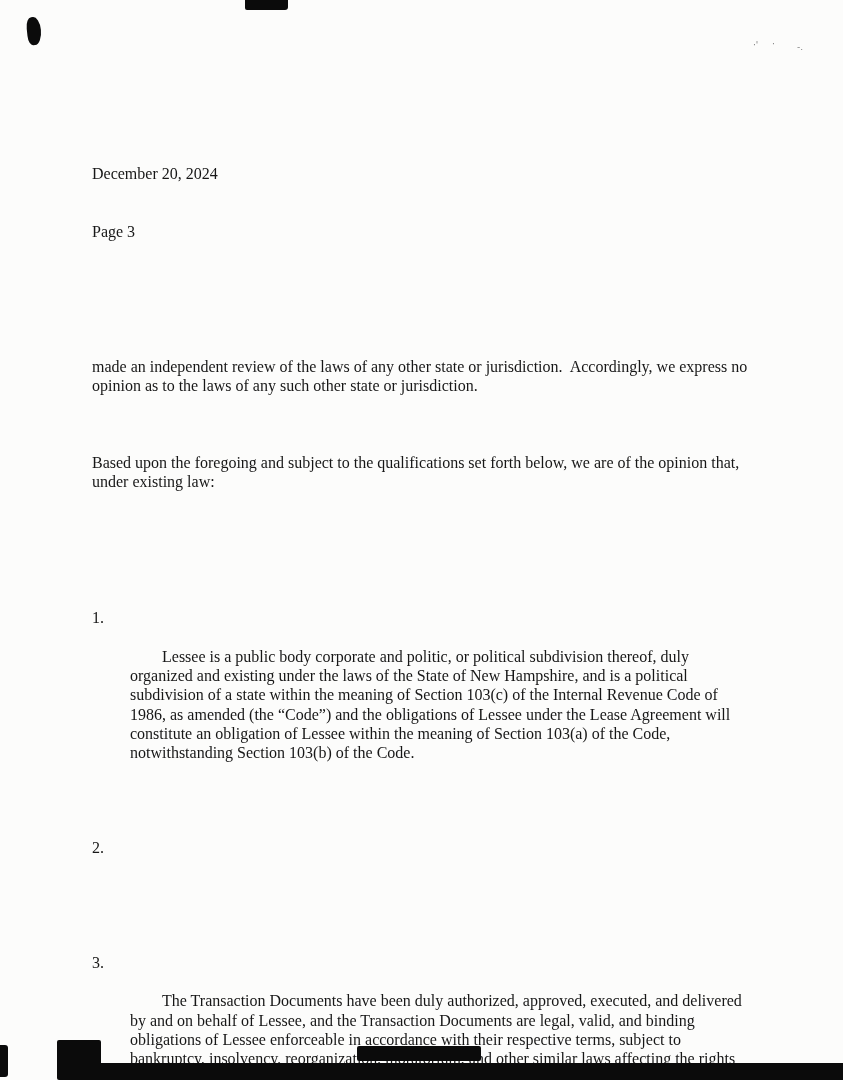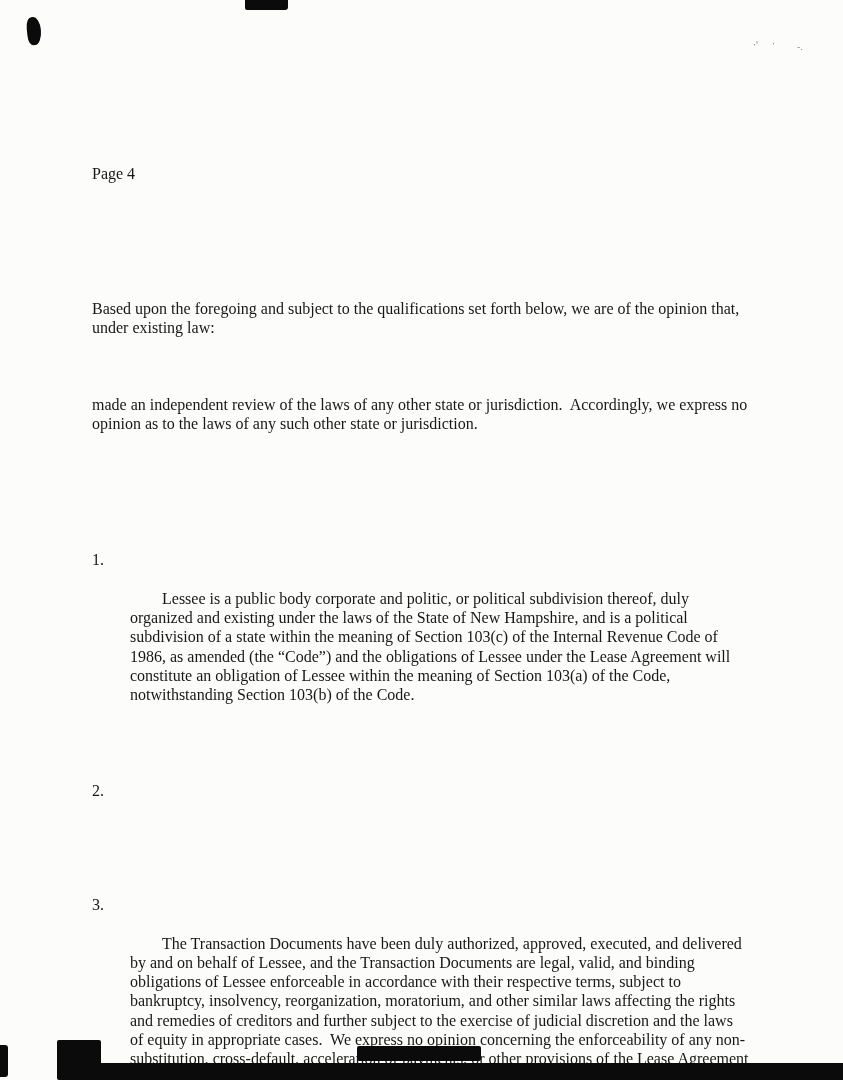--- a/index.html
+++ b/index.html
@@ -73,25 +73,26 @@
 <div class="page">
 
   <div class="art art-top-bar"></div>
   <div class="art art-top-left"></div>
   <span class="pencil pencil-1">·'</span>
   <span class="pencil pencil-2">·</span>
   <span class="pencil pencil-3">-.</span>
 
   <div class="content">
     <div class="header">
-      <p class="hdr-line">Page 4</p>
+      <p class="hdr-line">December 20, 2024</p>
+      <p class="hdr-line">Page 3</p>
     </div>
 
+    <p class="body-par">made an independent review of the laws of any other state or jurisdiction.  Accordingly, we express no opinion as to the laws of any such other state or jurisdiction.</p>
     <p class="body-par">Based upon the foregoing and subject to the qualifications set forth below, we are of the opinion that, under existing law:</p>
-    <p class="body-par">made an independent review of the laws of any other state or jurisdiction.  Accordingly, we express no opinion as to the laws of any such other state or jurisdiction.</p>
 
     <ol class="opinions">
       <li>
         <span class="num">1.</span>
         <span class="txt">Lessee is a public body corporate and politic, or political subdivision thereof, duly organized and existing under the laws of the State of New Hampshire, and is a political subdivision of a state within the meaning of Section 103(c) of the Internal Revenue Code of 1986, as amended (the “Code”) and the obligations of Lessee under the Lease Agreement will constitute an obligation of Lessee within the meaning of Section 103(a) of the Code, notwithstanding Section 103(b) of the Code.</span>
       </li>
       <li>
         <span class="num">2.</span>
       </li>
       <li>

